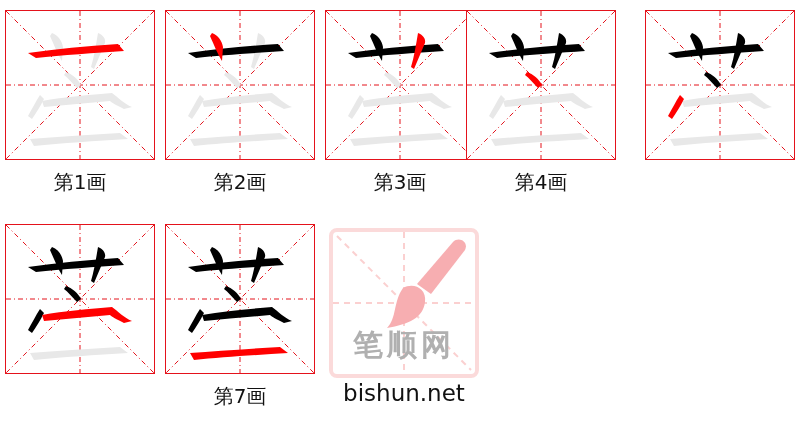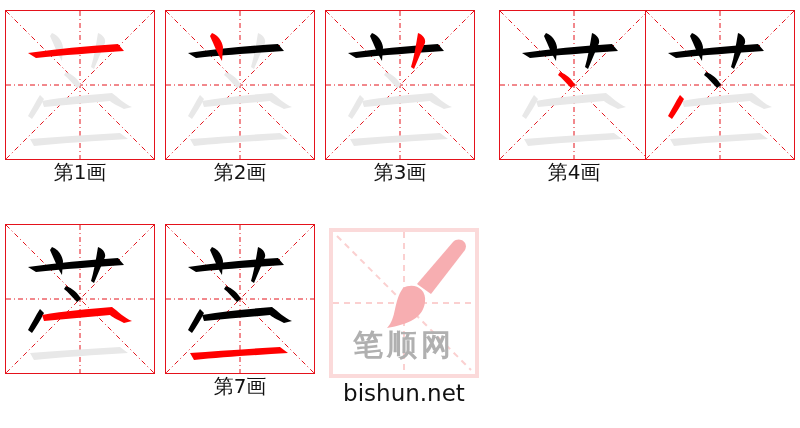--- a/index.html
+++ b/index.html
@@ -1,21 +1,21 @@
 <!DOCTYPE html>
 <html><head>
 <meta charset="utf-8">
 <style>
   html, body { margin:0; padding:0; background:#ffffff; }
   body { width:800px; height:428px; position:relative; overflow:hidden; font-family:"DejaVu Sans", sans-serif; }
   .cell { position:absolute; width:150px; }
   .box { position:relative; width:148px; height:148px; border:1px solid #e4121b; background:#fff; }
   .box svg { position:absolute; left:0; top:0; width:148px; height:148px; }
-  .label { text-align:center; font-size:20px; color:#111; line-height:24px; }
-  .logo-box { position:relative; width:142px; height:142px; border:4px solid #fbdada; border-radius:0; background:#fff; }
+  .label { text-align:center; font-size:20px; color:#111; margin-top:10px; line-height:24px; }
+  .logo-box { position:relative; width:142px; height:142px; border:4px solid #fbdada; border-radius:8px; background:#fff; }
   .logo-box svg { position:absolute; left:0; top:0; }
   .logo-text { position:absolute; left:0; right:0; bottom:8px; text-align:center; font-size:30px; font-weight:bold; color:#b0b0b0; letter-spacing:4px; font-family:"DejaVu Serif", serif; }
   .site { text-align:center; font-size:23px; color:#111; margin-top:10px; line-height:26px; }
 </style>
 </head>
 <body>
 
 <svg width="0" height="0" style="position:absolute">
   <defs>
     <g id="guides">
@@ -92,21 +92,21 @@
           <use href="#s2"></use>
         </g>
       <g fill="#ff0000">
           <use href="#s3"></use>
         </g>
     </svg>
   </div>
   <div class="label">第3画</div>
 </div>
 
-<div class="cell" style="left:499px; top:10px;">
+<div class="cell" style="left:466px; top:10px;">
   <div class="box">
     <svg viewBox="0 0 148 148">
       <use href="#guides"></use>
       <g fill="#e8e8e8">
           <use href="#s5"></use>
           <use href="#s6"></use>
           <use href="#s7"></use>
         </g>
       <g fill="#000">
           <use href="#s1"></use>

